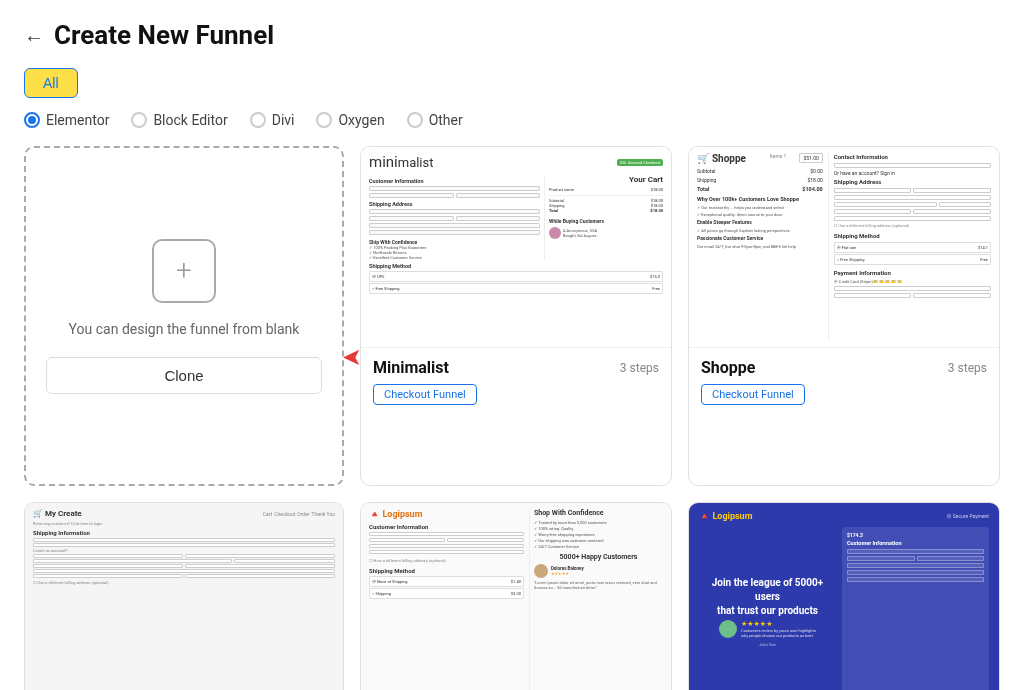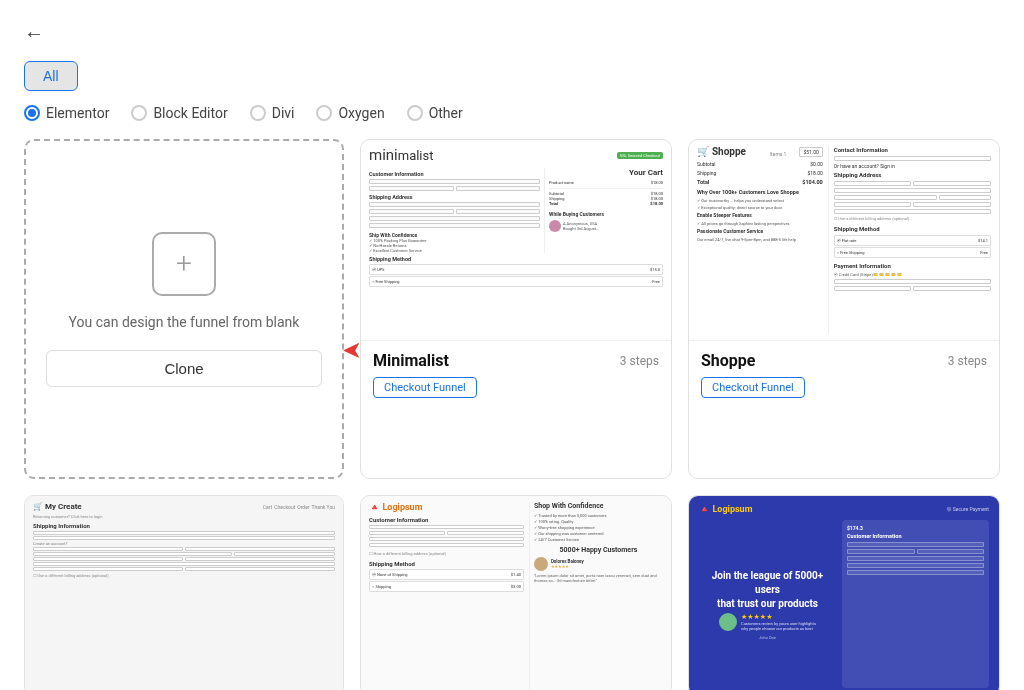--- a/index.html
+++ b/index.html
@@ -50,21 +50,21 @@
       border-radius: 6px;
       background: #fff;
       font-size: 14px;
       cursor: pointer;
       color: #444;
       font-weight: 500;
     }
     .filter-tab.active {
       border-color: #1a73e8;
       color: #1a73e8;
-      background: #e5e5e5;
+      background: #fde047;
     }
 
     
     .radio-group {
       display: flex;
       align-items: center;
       gap: 22px;
       margin-bottom: 18px;
     }
     .radio-option {
@@ -284,20 +284,21 @@
   </style>
 </head>
 <body>
 
 <div class="page-wrapper">
 
   <div class="page-header">
     <button class="back-btn">
       <span>←</span>
     </button>
+    <h1 class="page-title">Create New Funnel</h1>
   </div>
 
   <div class="filter-tabs">
     <button class="filter-tab active">All</button>
   </div>
 
   <div class="radio-group">
     <label class="radio-option">
       <span class="radio-circle checked"></span>
       <span>Elementor</span>
@@ -419,21 +420,21 @@
           <span class="steps-label">3 steps</span>
         </div>
         <span class="funnel-type-badge">Checkout Funnel</span>
       </div>
     </div>
 
     <div class="funnel-card">
       <div class="funnel-card-preview shoppe-bg">
         <div style="width:100%;height:100%;background:#fff;padding:6px 8px;display:flex;gap:5px;">
           <div style="flex:1.2;">
-            <div style="display:flex;align-items:flex-end;gap:13px;margin-bottom:4px;">
+            <div style="display:flex;align-items:flex-start;gap:13px;margin-bottom:4px;">
               <div style="font-size:10px;font-weight:bold;color:#333;">🛒 Shoppe</div>
               <div style="font-size:5px;color:#888;margin-left:auto;">
                 <span style="font-size:5px;">Items 1</span>
               </div>
               <div style="font-size:5px;border:0.5px solid #ccc;padding:1px 3px;border-radius:1px;">$51.00</div>
             </div>
             <div style="display:flex;justify-content:space-between;font-size:5px;margin-bottom:3px;">
               <span>Subtotal</span>
                 <span>$0.00</span>
             </div>

